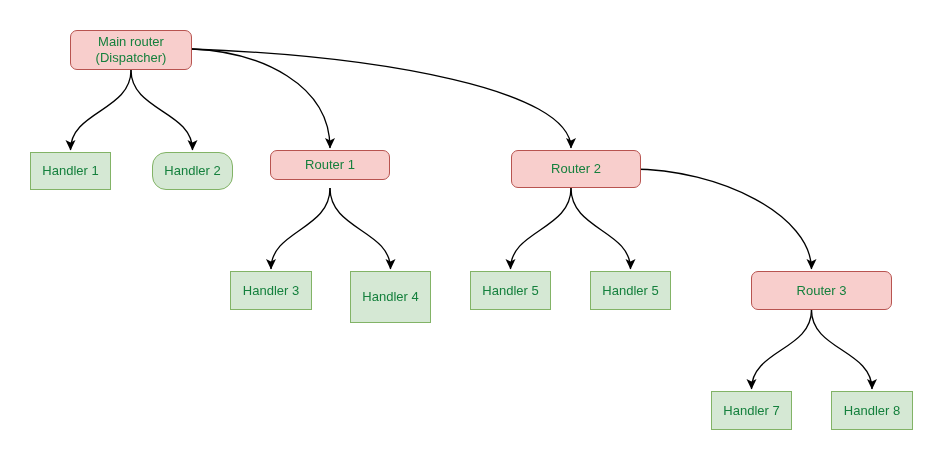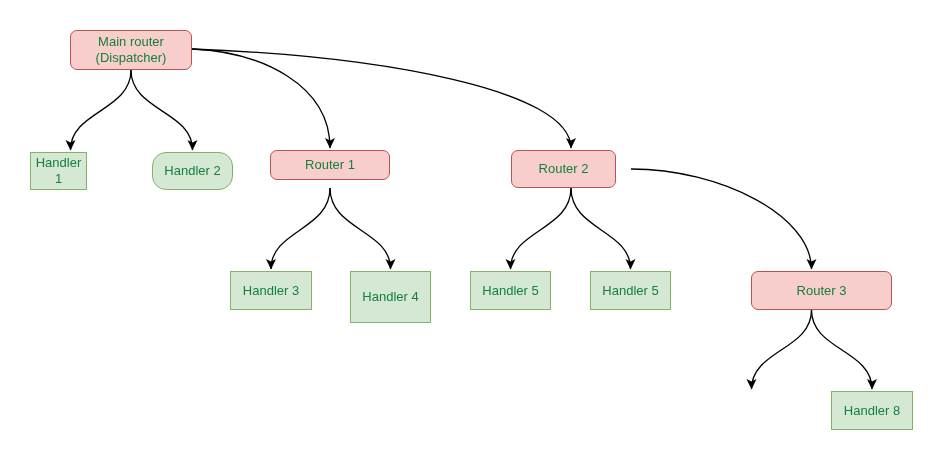--- a/index.html
+++ b/index.html
@@ -72,34 +72,35 @@
     <path class="edge" d="M 571 188 C 571 230, 510.5 230, 510.5 269" marker-end="url(#arrow)"></path>
     <path class="edge" d="M 571 188 C 571 230, 630.5 230, 630.5 269" marker-end="url(#arrow)"></path>
     <path class="edge" d="M 631 169 C 721 169, 811.5 216, 811.5 269" marker-end="url(#arrow)"></path>
     <path class="edge" d="M 811.5 310 C 811.5 350, 751.5 350, 751.5 389" marker-end="url(#arrow)"></path>
     <path class="edge" d="M 811.5 310 C 811.5 350, 872 350, 872 389" marker-end="url(#arrow)"></path>
   </svg>
 
   <div class="node router" style="left:70px; top:30px; width:122px; height:40px;">Main router
 (Dispatcher)</div>
 
-  <div class="node handler" style="left:30px; top:152px; width:57px; height:38px;">Handler 1</div>
+  <div class="node handler" style="left:30px; top:152px; width:81px; height:38px;">Handler 1</div>
 
   <div class="node handler" style="left:152px; top:152px; width:81px; height:38px;border-radius:14px;">Handler 2</div>
 
   <div class="node router" style="left:270px; top:150px; width:120px; height:30px;">Router 1</div>
 
-  <div class="node router" style="left:511px; top:150px; width:105px; height:38px;">Router 2</div>
+  <div class="node router" style="left:511px; top:150px; width:130px; height:38px;">Router 2</div>
 
   <div class="node handler" style="left:230px; top:271px; width:82px; height:39px;">Handler 3</div>
 
   <div class="node handler" style="left:350px; top:271px; width:81px; height:52px;">Handler 4</div>
 
   <div class="node handler" style="left:470px; top:271px; width:81px; height:39px;">Handler 5</div>
 
   <div class="node handler" style="left:590px; top:271px; width:81px; height:39px;">Handler 5</div>
 
   <div class="node router" style="left:751px; top:271px; width:141px; height:39px;">Router 3</div>
 
+  <div class="node handler" style="left:711px; top:391px; width:81px; height:39px;">Handler 7</div>
 
   <div class="node handler" style="left:831px; top:391px; width:82px; height:39px;">Handler 8</div>
 
 </div>
 
 </body></html>

